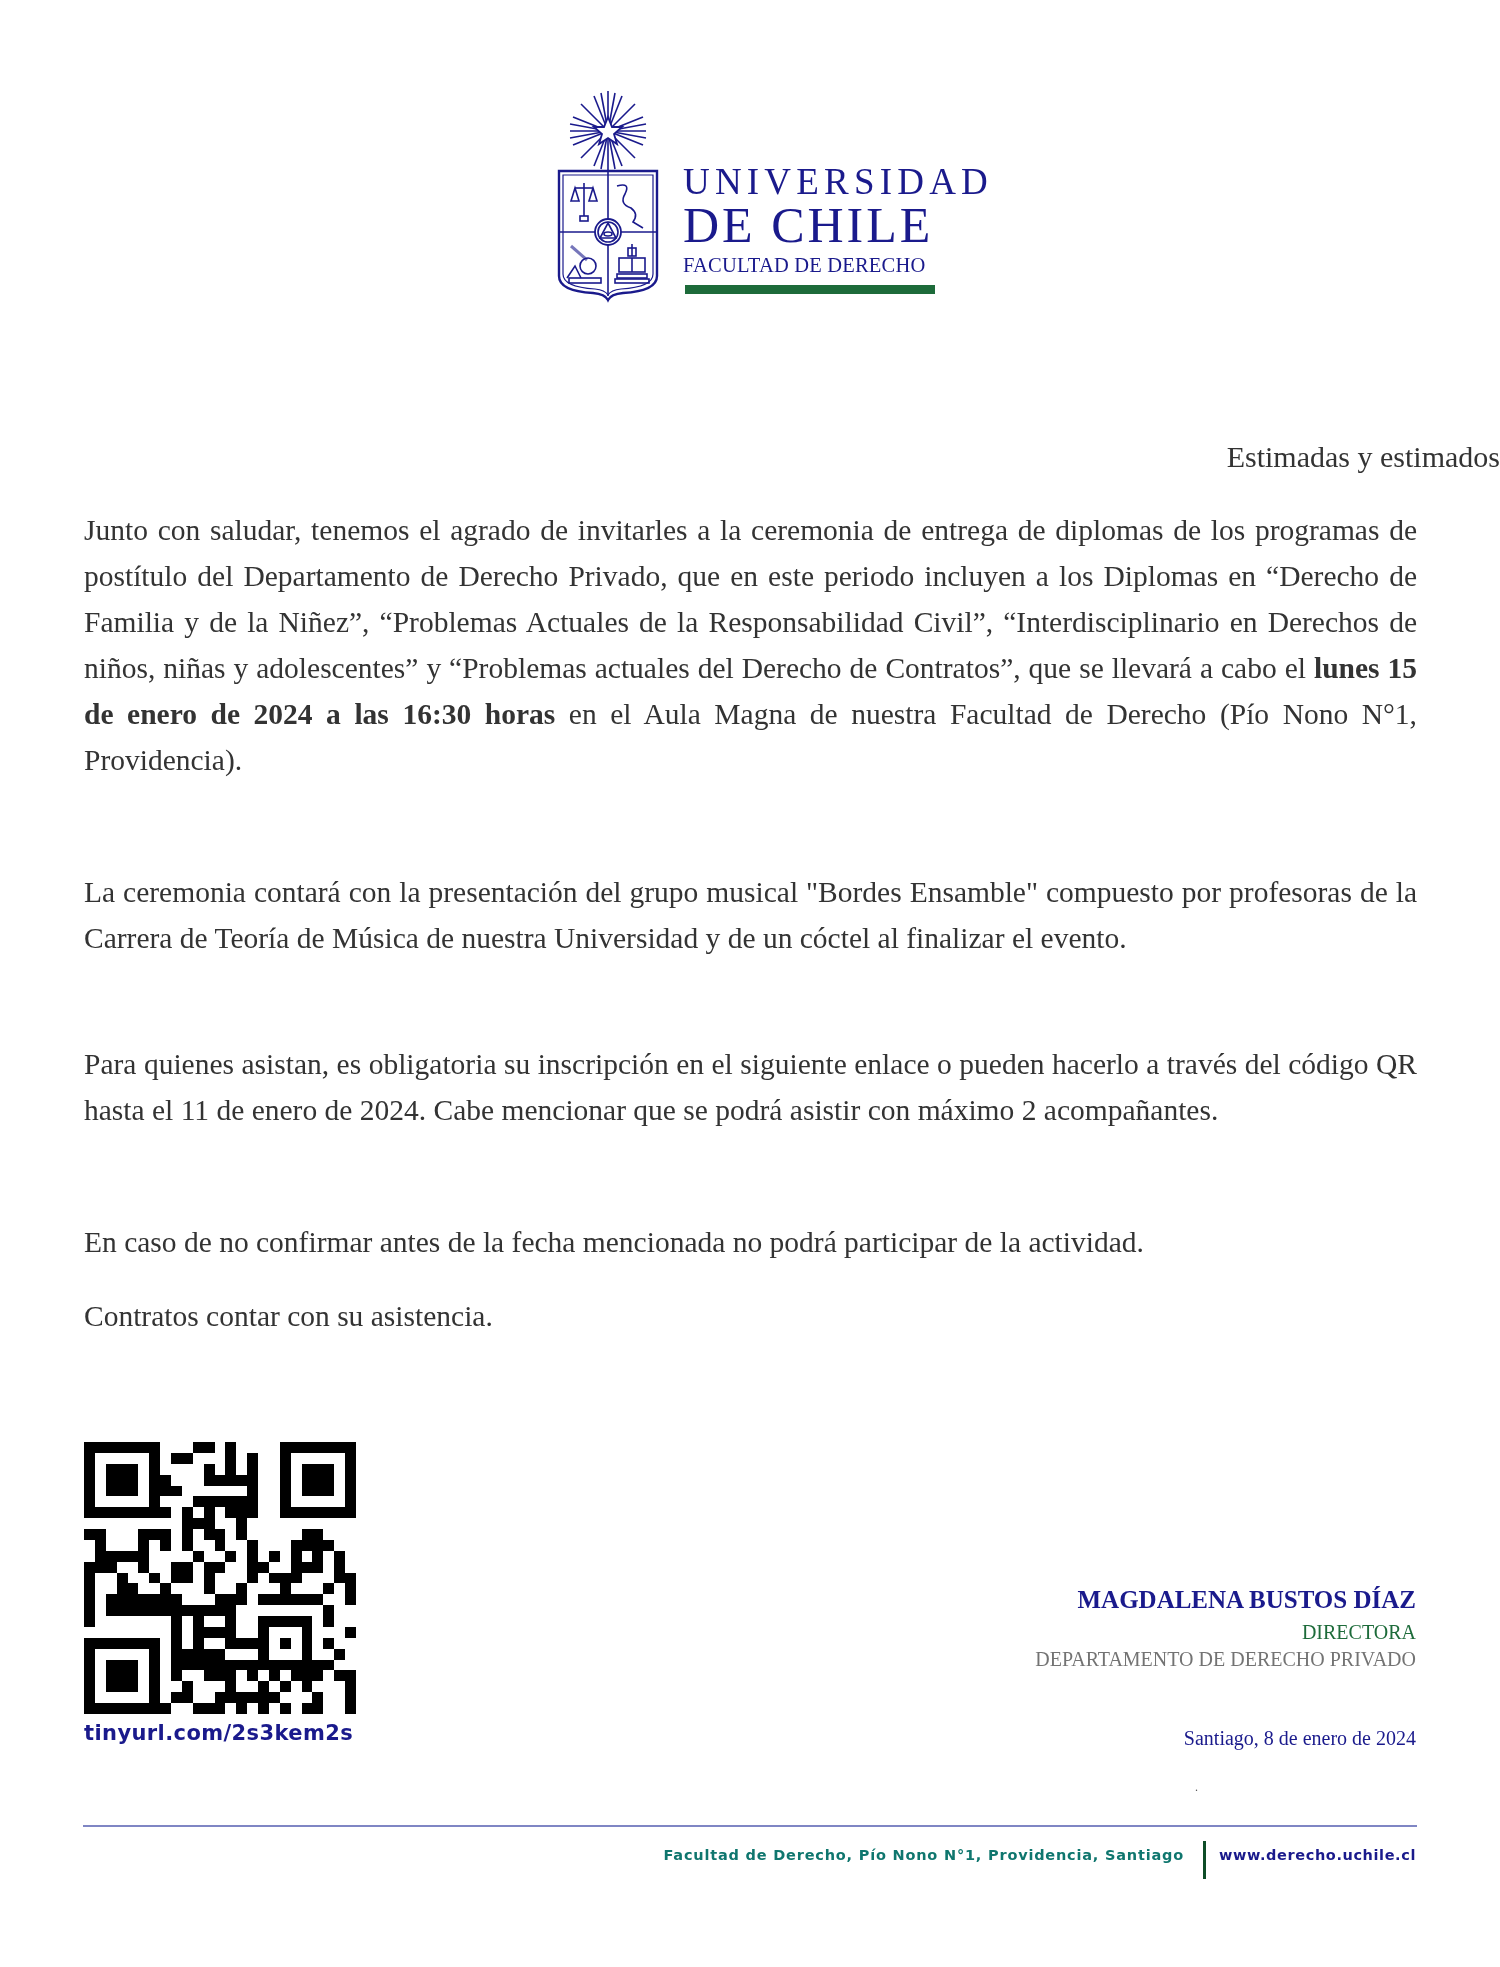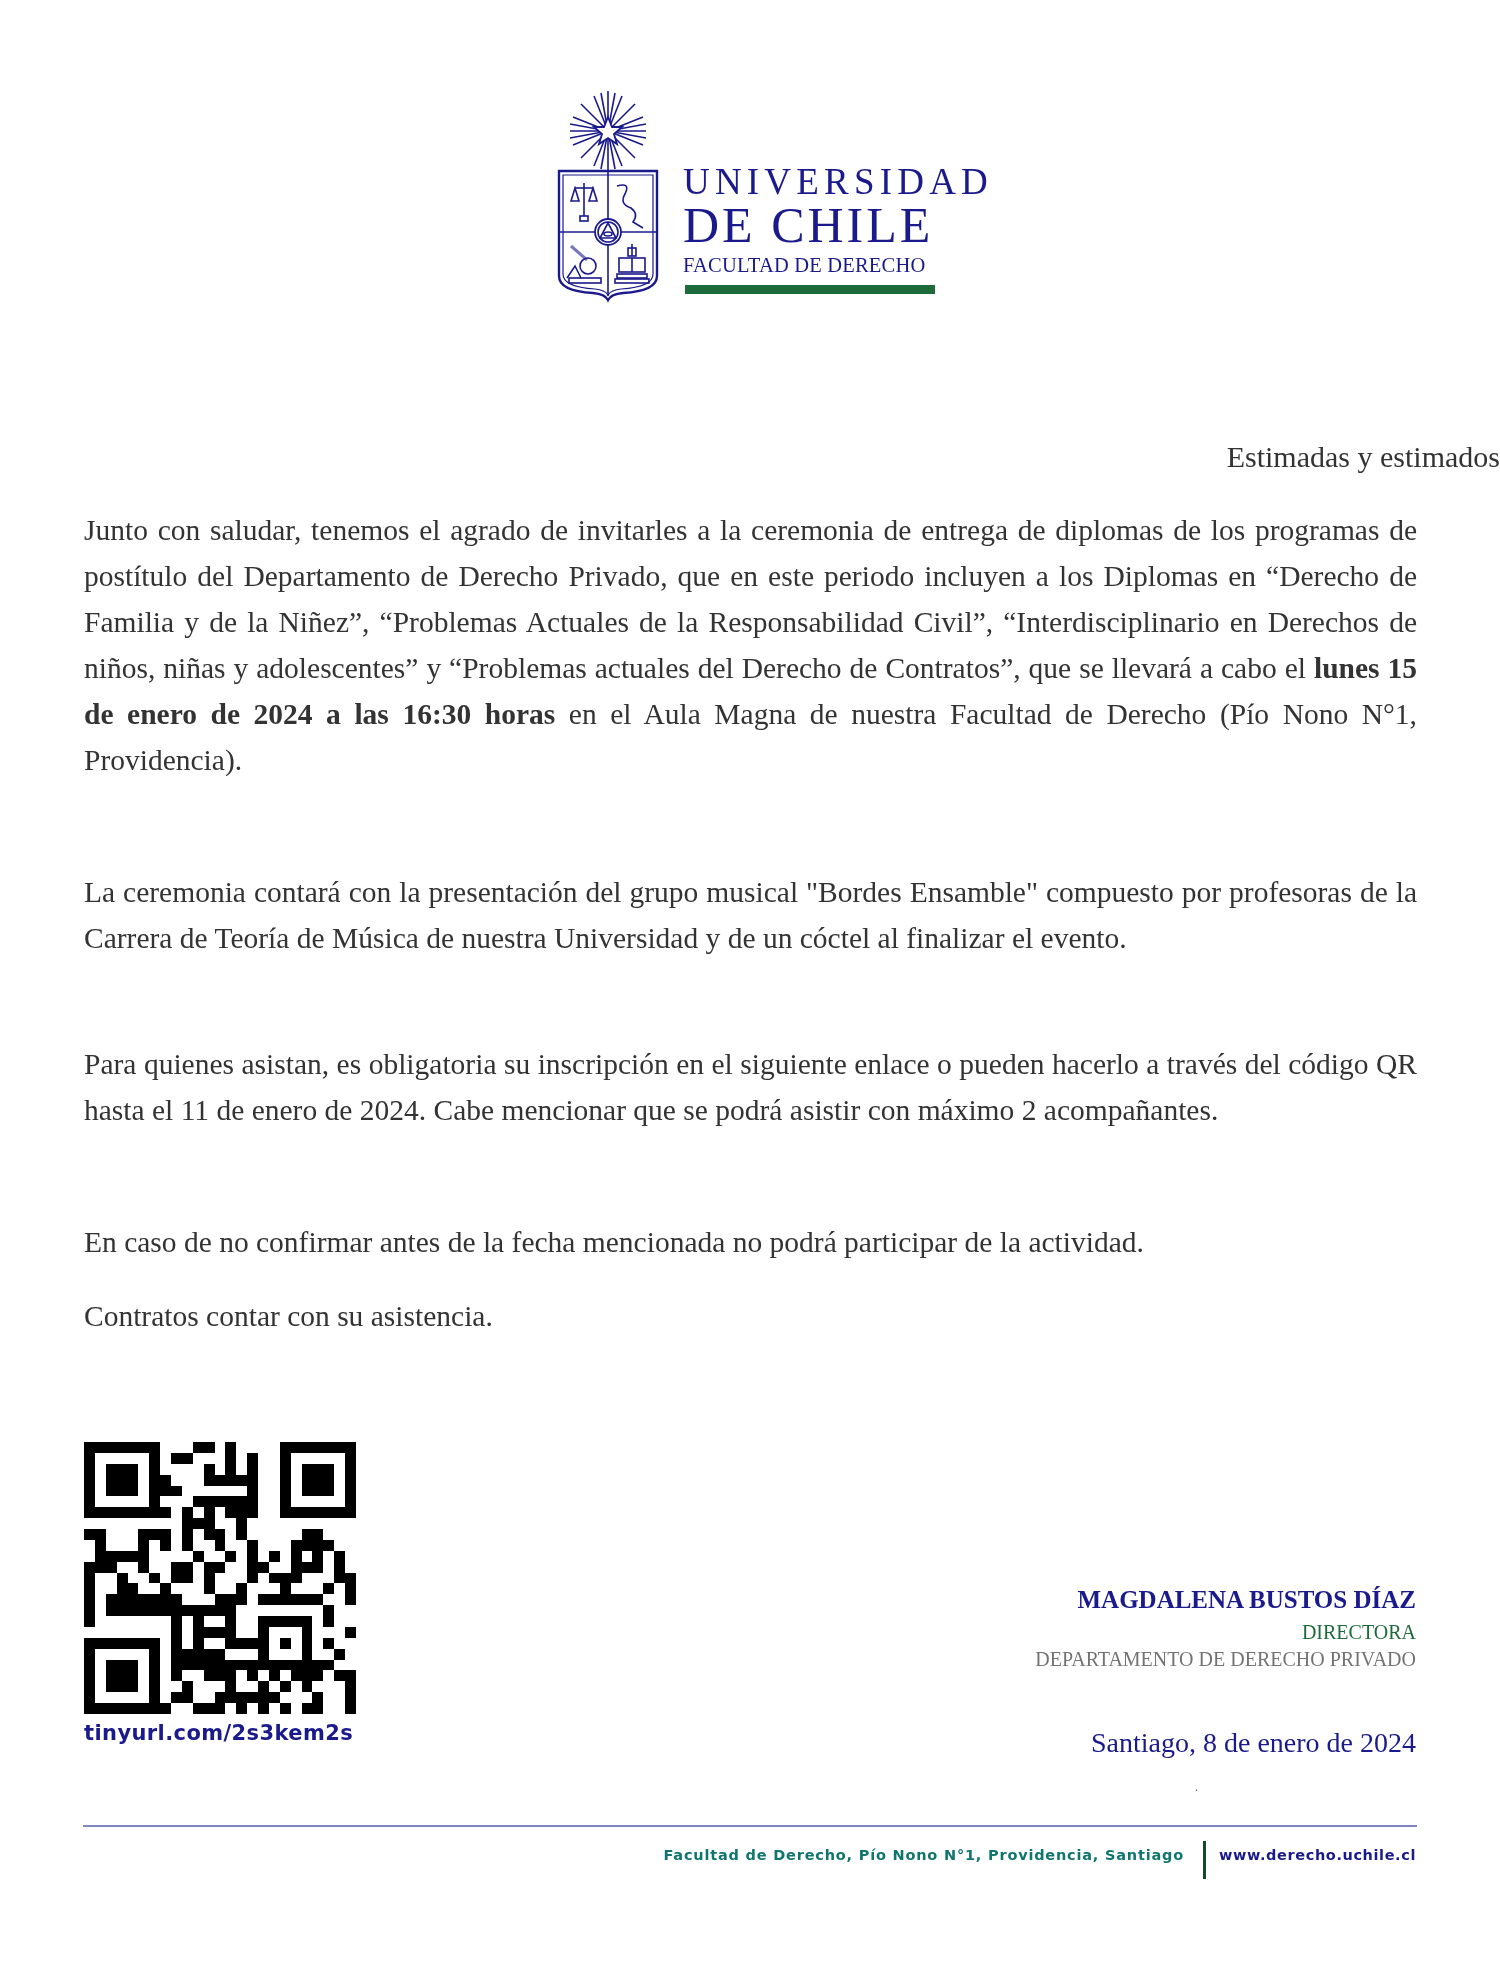--- a/index.html
+++ b/index.html
@@ -26,21 +26,21 @@
 
   
   #qr { left: 84px; top: 1442px; width: 272px; height: 272px; }
   #qr-link { left: 84px; top: 1721px; font-family: "DejaVu Sans", sans-serif; font-weight: bold; font-size: 21px; color: #1a1a8c; letter-spacing: 0.4px; }
 
   
   .sig { position: absolute; right: 84px; text-align: right; white-space: nowrap; }
   #sig-name { top: 1586px; font-weight: bold; font-size: 25px; color: #1a1a8c; }
   #sig-role { top: 1621px; font-size: 20px; color: #1d6b3a; }
   #sig-dept { top: 1648px; font-size: 20px; color: #737373; }
-  #sig-date { top: 1727px; font-size: 28px; color: #1a1a8c; }
+  #sig-date { top: 1727px; font-size: 20px; color: #1a1a8c; }
   #stray-dot { left: 1195px; top: 1780px; font-size: 12px; color: #555; }
 
   
   #footer-rule { left: 83px; top: 1825px; width: 1334px; height: 2px; background: #7f86c4; }
   #footer-addr { right: 316px; top: 1847px; font-family: "DejaVu Sans", sans-serif; font-weight: bold; font-size: 14.5px; color: #0f766e; letter-spacing: 0.8px; white-space: nowrap; }
   #footer-sep { left: 1203px; top: 1841px; width: 3px; height: 38px; background: #0e4d27; }
   #footer-web { right: 84px; top: 1847px; font-family: "DejaVu Sans", sans-serif; font-weight: bold; font-size: 14.5px; color: #1a1a8c; letter-spacing: 0.6px; white-space: nowrap; }
 </style>
 </head>
 <body>

